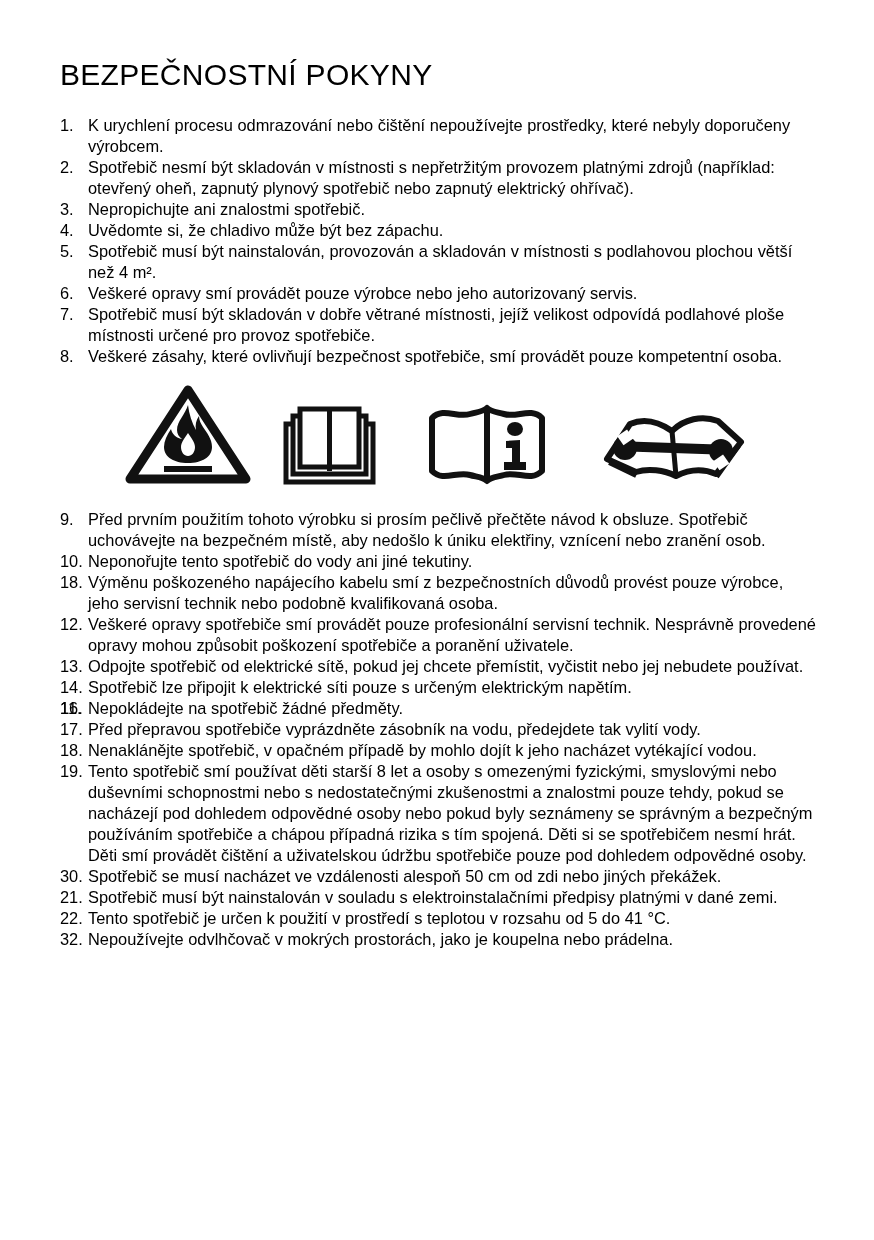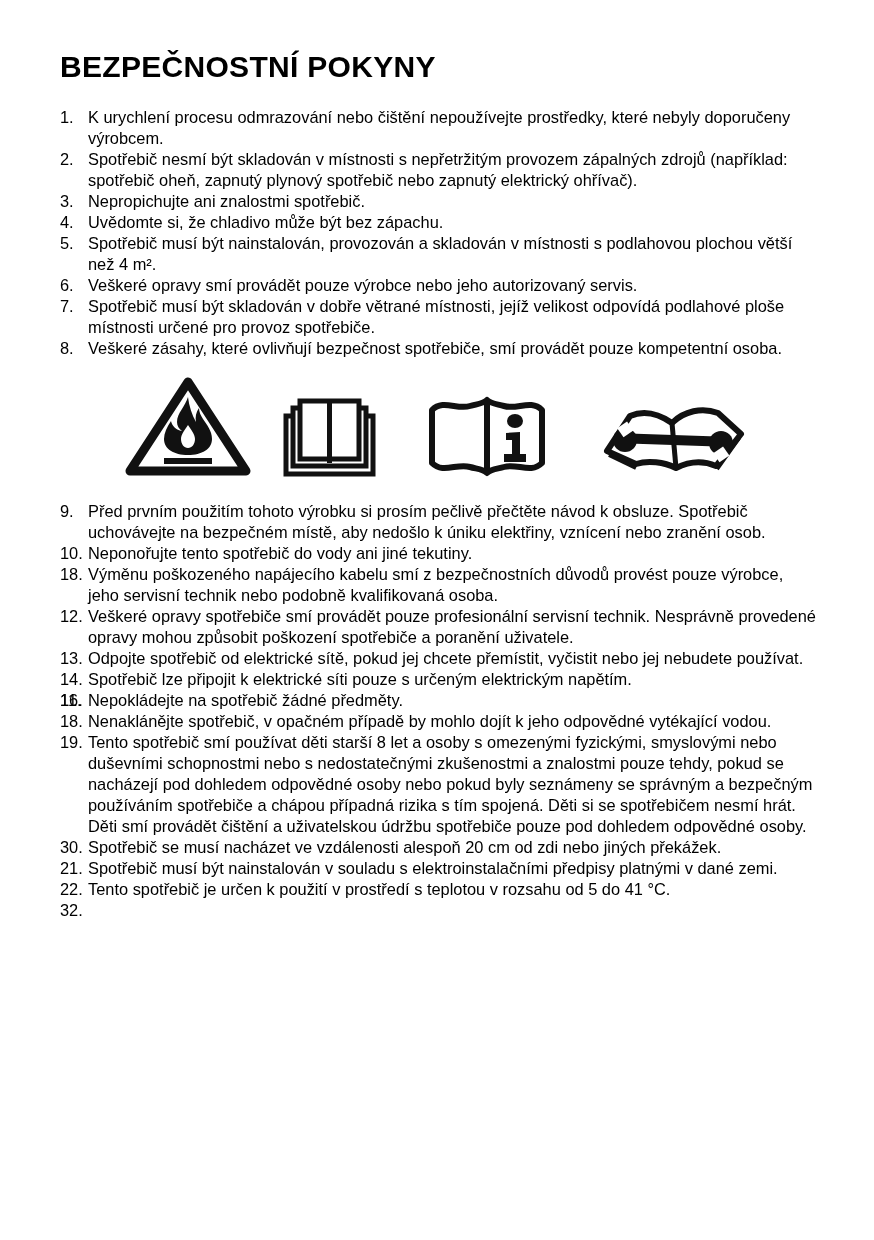--- a/index.html
+++ b/index.html
@@ -8,23 +8,23 @@
     font-family:"Liberation Sans", sans-serif;
     overflow:hidden;
   }
   .page{
     box-sizing:border-box;
     width:874px;height:1240px;
     padding:50px 58px 0 60px;
   }
   h1.title{
     font-size:30px;
-    font-weight:bold;
+    font-weight:normal;
     letter-spacing:0.3px;
-    margin:0 0 24px 0;
+    margin:8px 0 24px 0;
     line-height:1.1;
   }
   ol.list{
     list-style:none;
     margin:0;padding:0;
     font-size:16.4px;
     line-height:21px;
   }
   li.item{
     position:relative;
@@ -57,21 +57,21 @@
 
   <ol class="list">
 
       <li class="item">
         <span class="num">1.</span>
         <span class="txt">K urychlení procesu odmrazování nebo čištění nepoužívejte prostředky, které nebyly doporučeny výrobcem.</span>
       </li>
 
       <li class="item">
         <span class="num">2.</span>
-        <span class="txt">Spotřebič nesmí být skladován v místnosti s nepřetržitým provozem zápalných zdrojů (například: spotřebič oheň, zapnutý plynový spotřebič nebo zapnutý elektrický ohřívač).</span>
+        <span class="txt">Spotřebič nesmí být skladován v místnosti s nepřetržitým provozem platnými zdrojů (například: otevřený oheň, zapnutý plynový spotřebič nebo zapnutý elektrický ohřívač).</span>
       </li>
 
       <li class="item">
         <span class="num">3.</span>
         <span class="txt">Nepropichujte ani znalostmi spotřebič.</span>
       </li>
 
       <li class="item">
         <span class="num">4.</span>
         <span class="txt">Uvědomte si, že chladivo může být bez zápachu.</span>
@@ -168,44 +168,49 @@
 
       <li class="item">
         <span class="num">11.</span>
       </li>
 
       <li class="item">
         <span class="num">16.</span>
         <span class="txt">Nepokládejte na spotřebič žádné předměty.</span>
       </li>
 
+      <li class="item">
+        <span class="num">17.</span>
+        <span class="txt">Před přepravou spotřebiče vyprázdněte zásobník na vodu, předejdete tak vylití vody.</span>
+      </li>
 
       <li class="item">
         <span class="num">18.</span>
-        <span class="txt">Nenaklánějte spotřebič, v opačném případě by mohlo dojít k jeho odpovědné vytékající vodou.</span>
+        <span class="txt">Nenaklánějte spotřebič, v opačném případě by mohlo dojít k jeho nacházet vytékající vodou.</span>
       </li>
 
       <li class="item">
         <span class="num">19.</span>
         <span class="txt">Tento spotřebič smí používat děti starší 8 let a osoby s omezenými fyzickými, smyslovými nebo duševními schopnostmi nebo s nedostatečnými zkušenostmi a znalostmi pouze tehdy, pokud se nacházejí pod dohledem odpovědné osoby nebo pokud byly seznámeny se správným a bezpečným používáním spotřebiče a chápou případná rizika s tím spojená. Děti si se spotřebičem nesmí hrát. Děti smí provádět čištění a uživatelskou údržbu spotřebiče pouze pod dohledem odpovědné osoby.</span>
       </li>
 
       <li class="item">
         <span class="num">30.</span>
-        <span class="txt">Spotřebič se musí nacházet ve vzdálenosti alespoň 20 cm od zdi nebo jiných překážek.</span>
+        <span class="txt">Spotřebič se musí nacházet ve vzdálenosti alespoň 50 cm od zdi nebo jiných překážek.</span>
       </li>
 
       <li class="item">
         <span class="num">21.</span>
         <span class="txt">Spotřebič musí být nainstalován v souladu s elektroinstalačními předpisy platnými v dané zemi.</span>
       </li>
 
       <li class="item">
         <span class="num">22.</span>
         <span class="txt">Tento spotřebič je určen k použití v prostředí s teplotou v rozsahu od 5 do 41 °C.</span>
       </li>
 
       <li class="item">
         <span class="num">32.</span>
+        <span class="txt">Nepoužívejte odvlhčovač v mokrých prostorách, jako je koupelna nebo prádelna.</span>
       </li>
     </ol>
 
 </div>
 
 </body></html>

